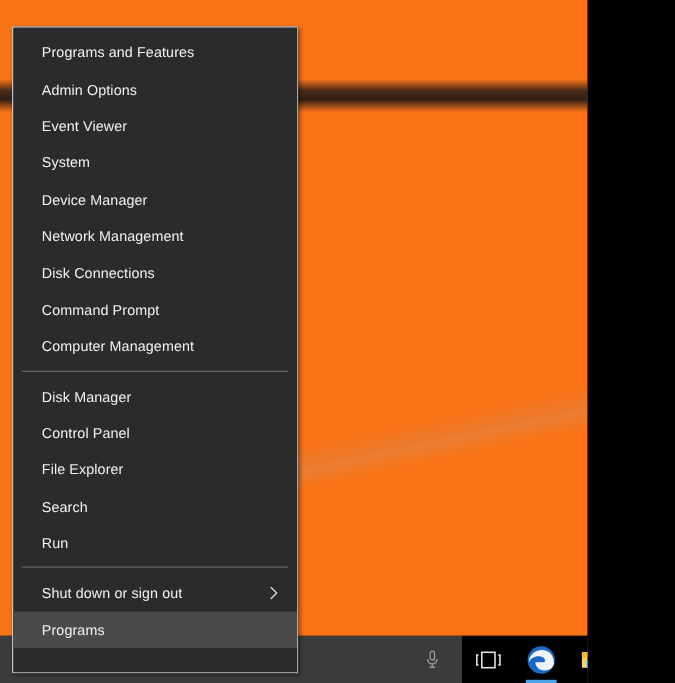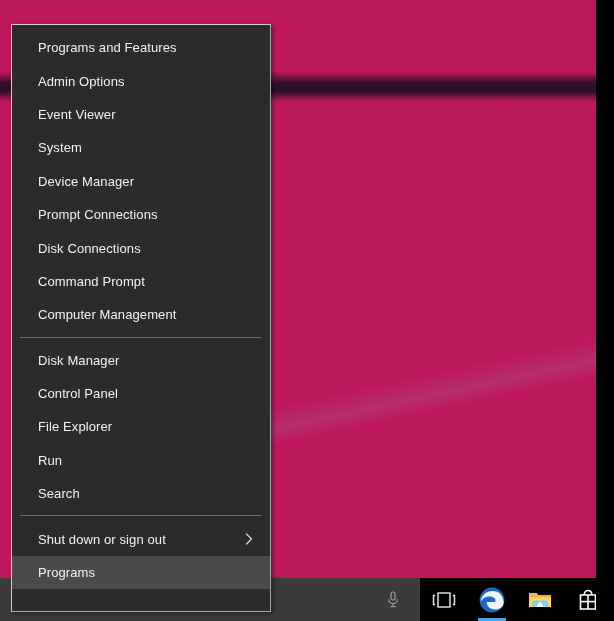--- a/index.html
+++ b/index.html
@@ -2,25 +2,25 @@
 <html><head>
 <meta charset="utf-8">
 <style>
   html, body {
     margin: 0;
     padding: 0;
     background: #000;
   }
   #screen {
     position: relative;
-    width: 596px;
+    width: 534px;
     height: 621px;
     overflow: hidden;
     font-family: "Liberation Sans", sans-serif;
-    background: #be185d;
+    background: #f97316;
   }
 
   
   #desktop {
     position: absolute;
     left: 0; top: 0;
     width: 614px; height: 621px;
     background:
       linear-gradient(172deg,
         rgba(255,255,255,0.00) 56%,
@@ -226,21 +226,21 @@
       <div class="menu-item">
         <span class="label">Event Viewer</span>
       </div>
       <div class="menu-item">
         <span class="label">System</span>
       </div>
       <div class="menu-item">
         <span class="label">Device Manager</span>
       </div>
       <div class="menu-item">
-        <span class="label">Prompt Connections</span>
+        <span class="label">Network Management</span>
       </div>
       <div class="menu-item">
         <span class="label">Disk Connections</span>
       </div>
       <div class="menu-item">
         <span class="label">Command Prompt</span>
       </div>
       <div class="menu-item">
         <span class="label">Computer Management</span>
       </div>
@@ -248,24 +248,24 @@
       <div class="menu-item">
         <span class="label">Disk Manager</span>
       </div>
       <div class="menu-item">
         <span class="label">Control Panel</span>
       </div>
       <div class="menu-item">
         <span class="label">File Explorer</span>
       </div>
       <div class="menu-item">
+        <span class="label">Search</span>
+      </div>
+      <div class="menu-item">
         <span class="label">Run</span>
-      </div>
-      <div class="menu-item">
-        <span class="label">Search</span>
       </div>
       <div class="menu-sep"></div>
       <div class="menu-item">
         <span class="label">Shut down or sign out</span>
         <span class="chev"><svg width="10" height="14" viewBox="0 0 10 14">
             <path d="M2.5 2 L7.5 7 L2.5 12" fill="none" stroke="#d8d8d8" stroke-width="1.3" stroke-linecap="round" stroke-linejoin="round"></path>
           </svg></span>
       </div>
       <div class="menu-item selected">
         <span class="label">Programs</span>

